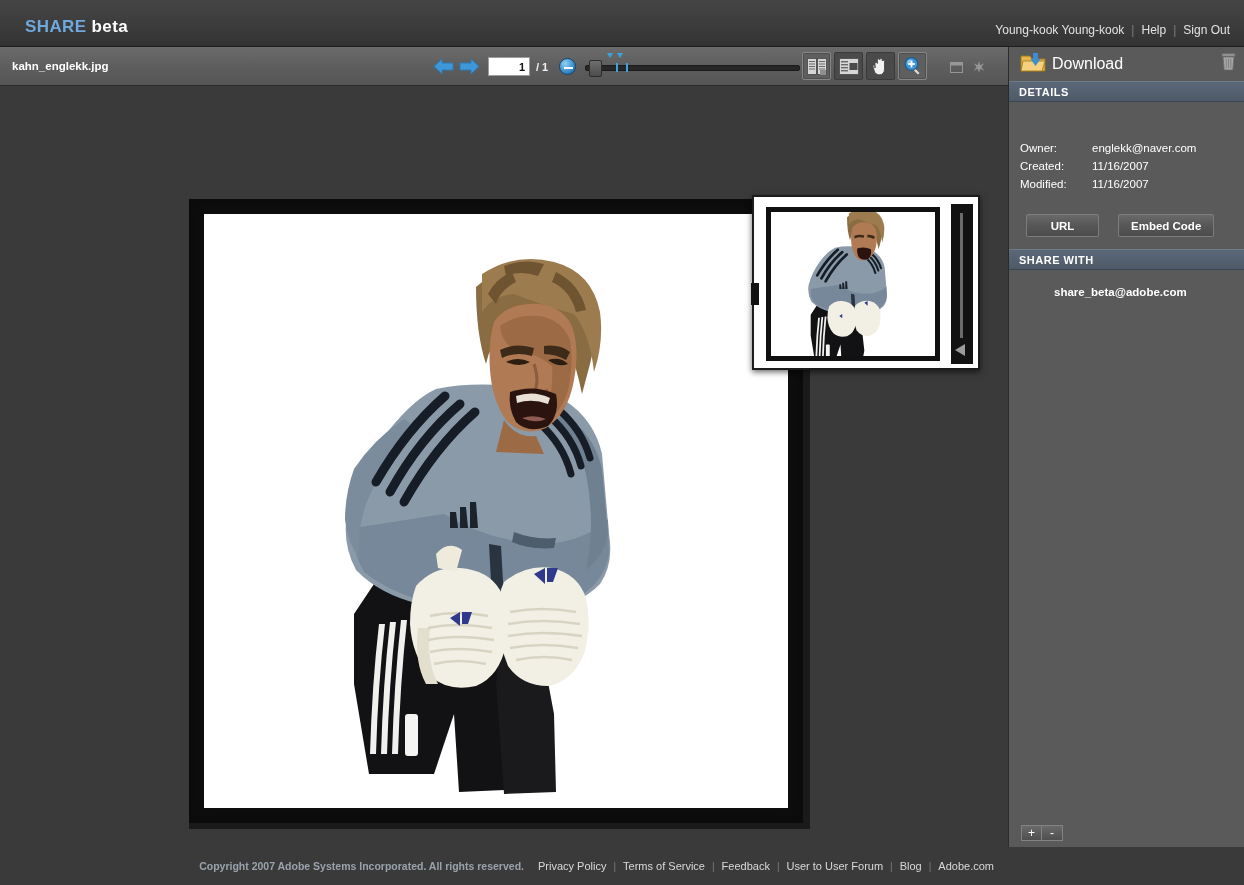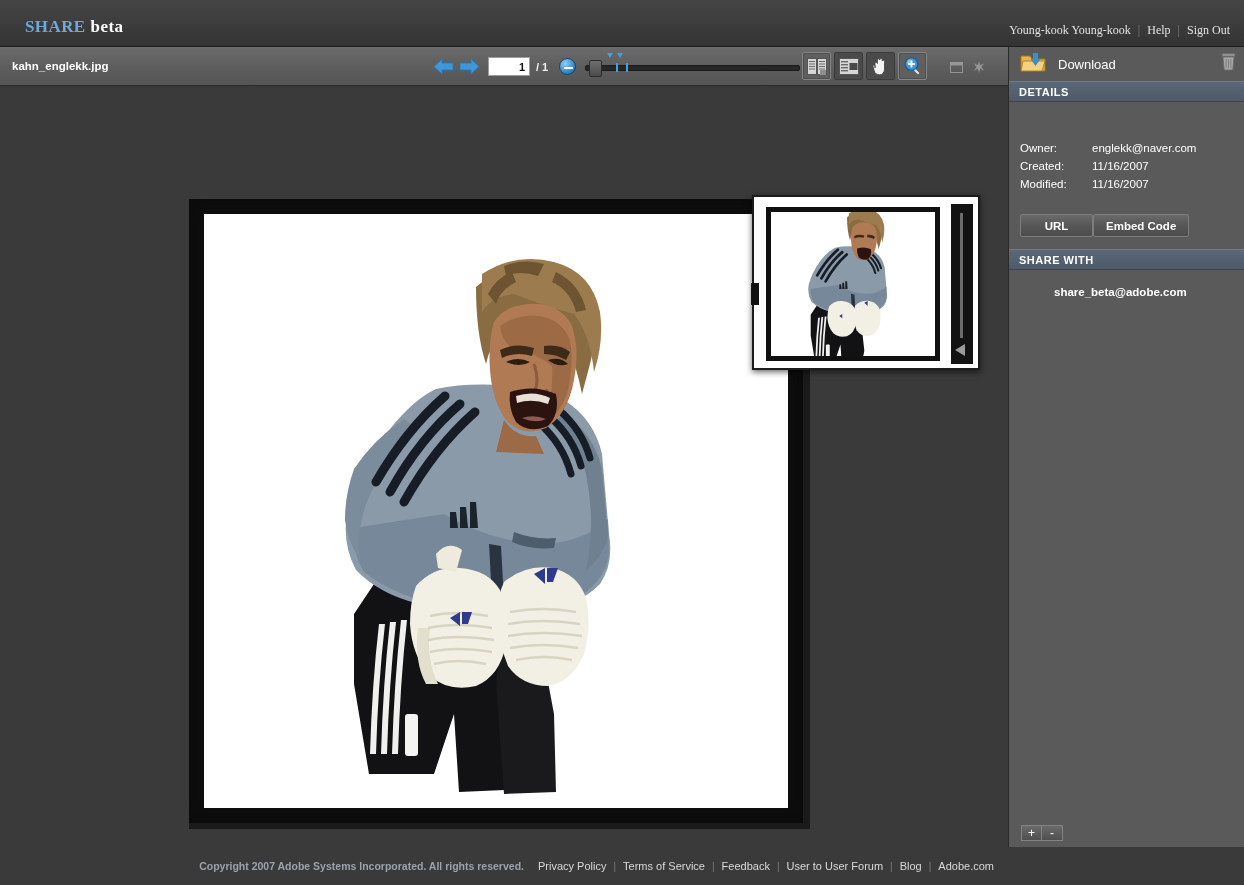--- a/index.html
+++ b/index.html
@@ -9,21 +9,20 @@
     font-family: "Liberation Sans", sans-serif;
     overflow: hidden;
   }
   #app { position: relative; width: 1244px; height: 885px; background: #3a3a3a; }
 
   
   .topbar {
     position: absolute; left: 0; top: 0; width: 1244px; height: 47px;
     background: linear-gradient(to bottom, #454545 0%, #3c3c3c 55%, #333333 100%);
     border-bottom: 1px solid #1e1e1e;
-    font-family: Liberation Serif, serif;
   }
   .logo {
     position: absolute; left: 25px; top: 17px;
     font-size: 17px; font-weight: bold; letter-spacing: .4px;
   }
   .logo .share { color: #6fa8dc; }
   .logo .beta { color: #ffffff; margin-left: 5px; }
 
   .nav { position: absolute; left: 160px; top: 0; height: 47px; display: flex; align-items: flex-end; }
   .navtab {
@@ -147,34 +146,34 @@
 
   
   .rpanel {
     position: absolute; left: 1008px; top: 47px; width: 236px; height: 800px;
     background: #5a5a5a; border-left: 1px solid #2b2b2b;
   }
   .dl-row {
     position: relative; height: 34px; display: flex; align-items: center;
     padding: 0 8px 0 11px; background: #5a5a5a;
   }
-  .dl-label { font-size: 13px; color: #ffffff; margin-left: 12px; flex: 1; }
+  .dl-label { font-size: 16px; color: #ffffff; margin-left: 6px; flex: 1; }
   .trash { cursor: pointer; opacity: .85; }
 
   .sec-header {
     height: 21px; display: flex; align-items: center; padding-left: 10px;
     background: linear-gradient(to bottom, #5b6877 0%, #4e5a68 100%);
     border-top: 1px solid #6e7b89; border-bottom: 1px solid #3c4652;
     font-size: 11px; font-weight: bold; color: #ffffff; letter-spacing: .5px;
   }
   .detail-body { padding: 9px 0 10px 11px; margin-top: 28px; }
   .drow { display: flex; font-size: 11.5px; color: #ffffff; line-height: 18px; }
   .dkey { width: 72px; }
   .dval { color: #ffffff; }
-  .btnrow { display: flex; gap: 0; padding: 11px 0 12px 11px; }
+  .btnrow { display: flex; gap: 19px; padding: 11px 0 12px 17px; }
   .pbtn {
     min-width: 73px; height: 23px; padding: 0 12px;
     background: linear-gradient(to bottom, #6a6a6a 0%, #575757 48%, #4c4c4c 100%);
     border: 1px solid #7d7d7d; border-radius: 2px;
     color: #ffffff; font-size: 11.5px; font-weight: bold; cursor: pointer;
     display: flex; align-items: center; justify-content: center;
   }
   .shared-list { padding: 16px 0 0 0; }
   .shared-item { font-size: 11.5px; font-weight: bold; color: #ffffff; padding-left: 45px; }
 

